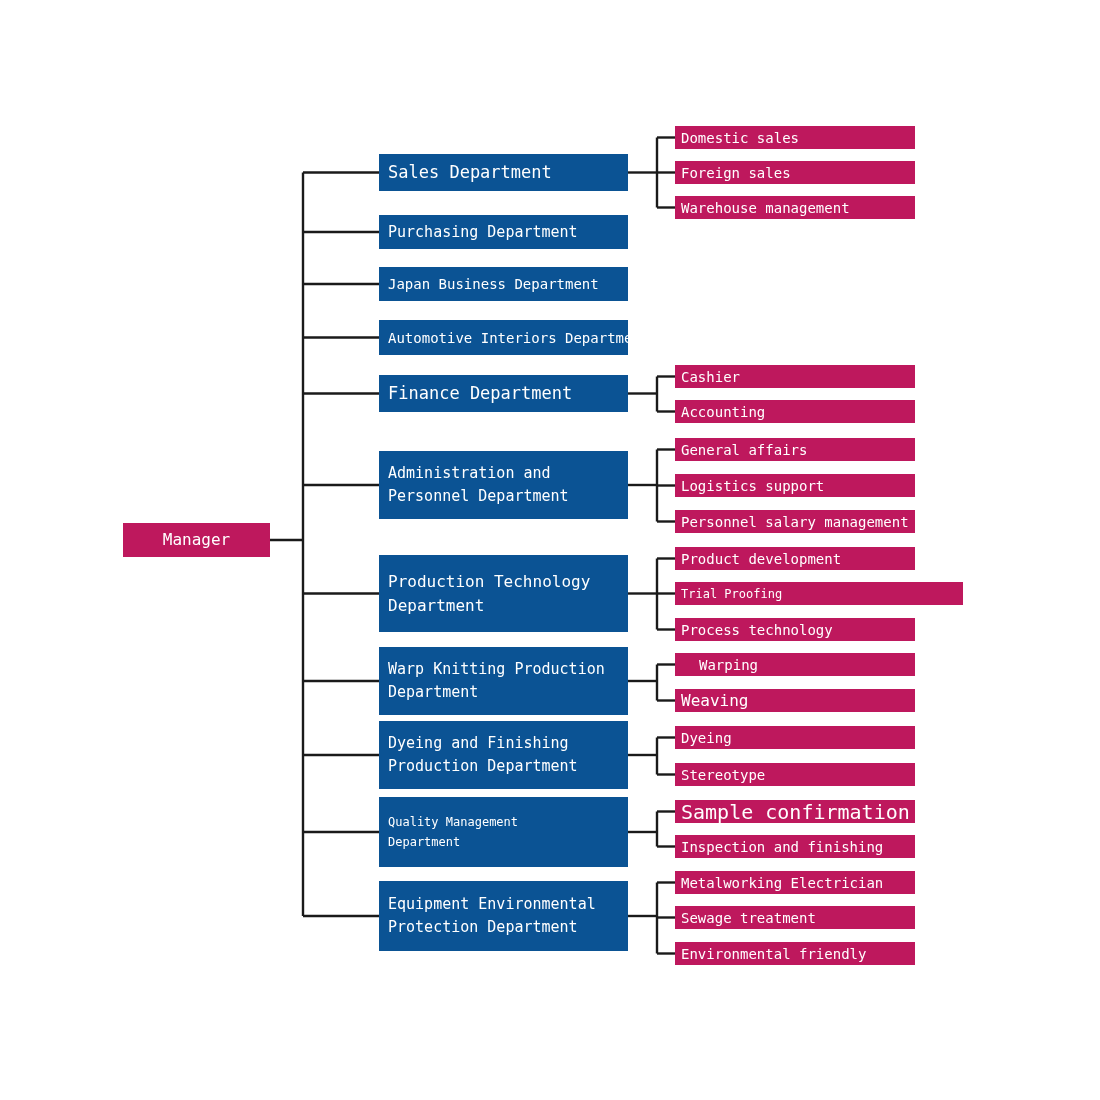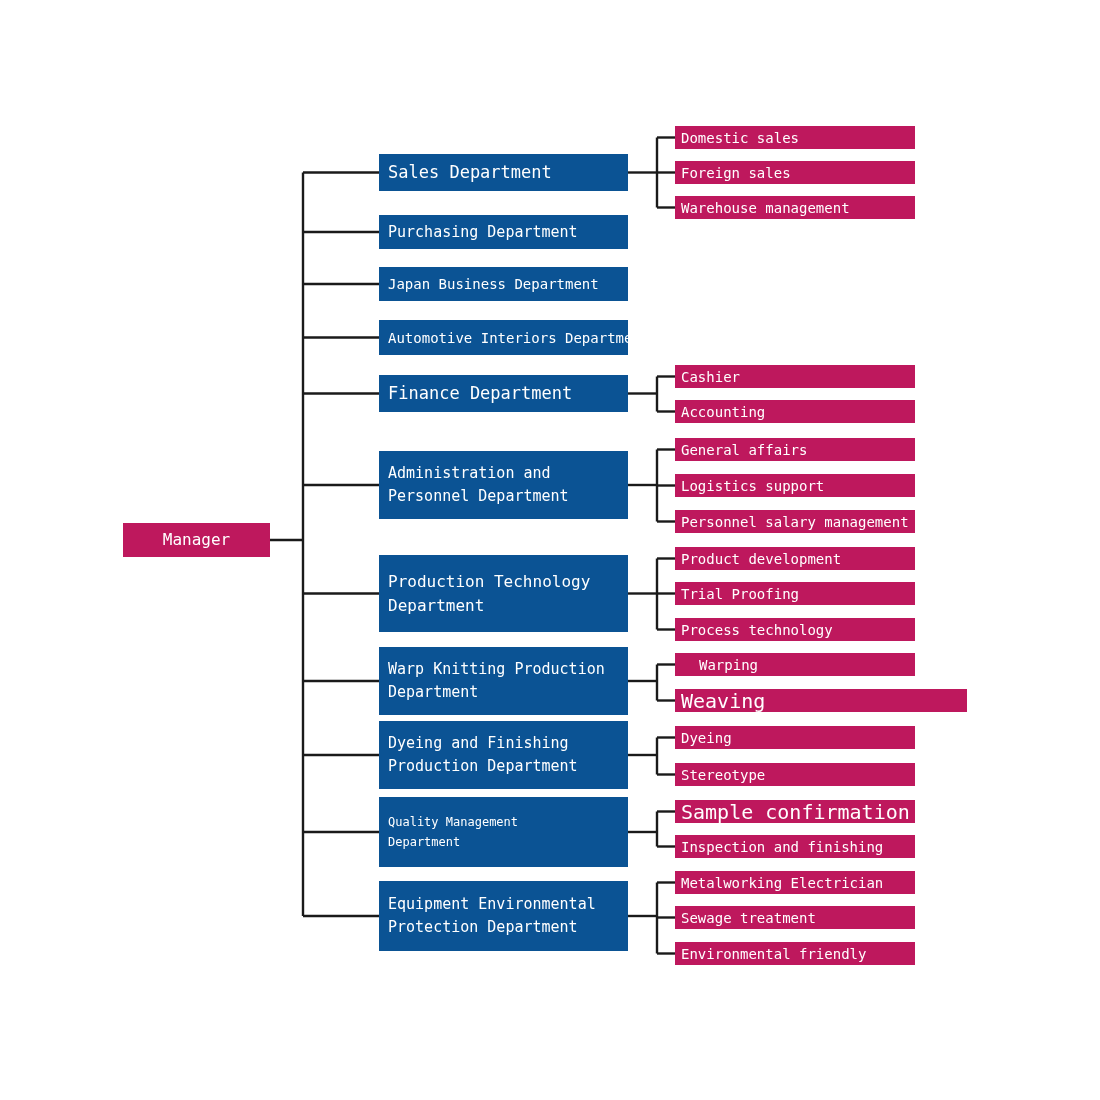--- a/index.html
+++ b/index.html
@@ -168,34 +168,34 @@
       <div class="node sub" style="left: 675px; top: 510px; width: 240px; height: 23px; font-size: 14px;">
         <span class="ln">Personnel salary management</span>
       </div>
       <div class="node dept two" style="left: 379px; top: 555px; width: 249px; height: 77px; font-size: 16px;">
         <span class="ln">Production Technology</span>
         <span class="ln">Department</span>
       </div>
       <div class="node sub" style="left: 675px; top: 547px; width: 240px; height: 23px; font-size: 14px;">
         <span class="ln">Product development</span>
       </div>
-      <div class="node sub" style="left: 675px; top: 582px; width: 240px; height: 23px; font-size: 14px;">
+      <div class="node sub" style="left: 675px; top: 582px; width: 288px; height: 23px; font-size: 12px;">
         <span class="ln">Trial Proofing</span>
       </div>
       <div class="node sub" style="left: 675px; top: 618px; width: 240px; height: 23px; font-size: 14px;">
         <span class="ln">Process technology</span>
       </div>
       <div class="node dept two" style="left: 379px; top: 647px; width: 249px; height: 68px; font-size: 15px;">
         <span class="ln">Warp Knitting Production</span>
         <span class="ln">Department</span>
       </div>
       <div class="node sub" style="left: 675px; top: 653px; width: 240px; height: 23px; font-size: 14px; padding-left: 24px;">
         <span class="ln">Warping</span>
       </div>
-      <div class="node sub" style="left: 675px; top: 689px; width: 292px; height: 23px; font-size: 20px; justify-content: center;">
+      <div class="node sub" style="left: 675px; top: 689px; width: 240px; height: 23px; font-size: 16px; justify-content: center;">
         <span class="ln">Weaving</span>
       </div>
       <div class="node dept two" style="left: 379px; top: 721px; width: 249px; height: 68px; font-size: 15px;">
         <span class="ln">Dyeing and Finishing</span>
         <span class="ln">Production Department</span>
       </div>
       <div class="node sub" style="left: 675px; top: 726px; width: 240px; height: 23px; font-size: 14px;">
         <span class="ln">Dyeing</span>
       </div>
       <div class="node sub" style="left: 675px; top: 763px; width: 240px; height: 23px; font-size: 14px;">

